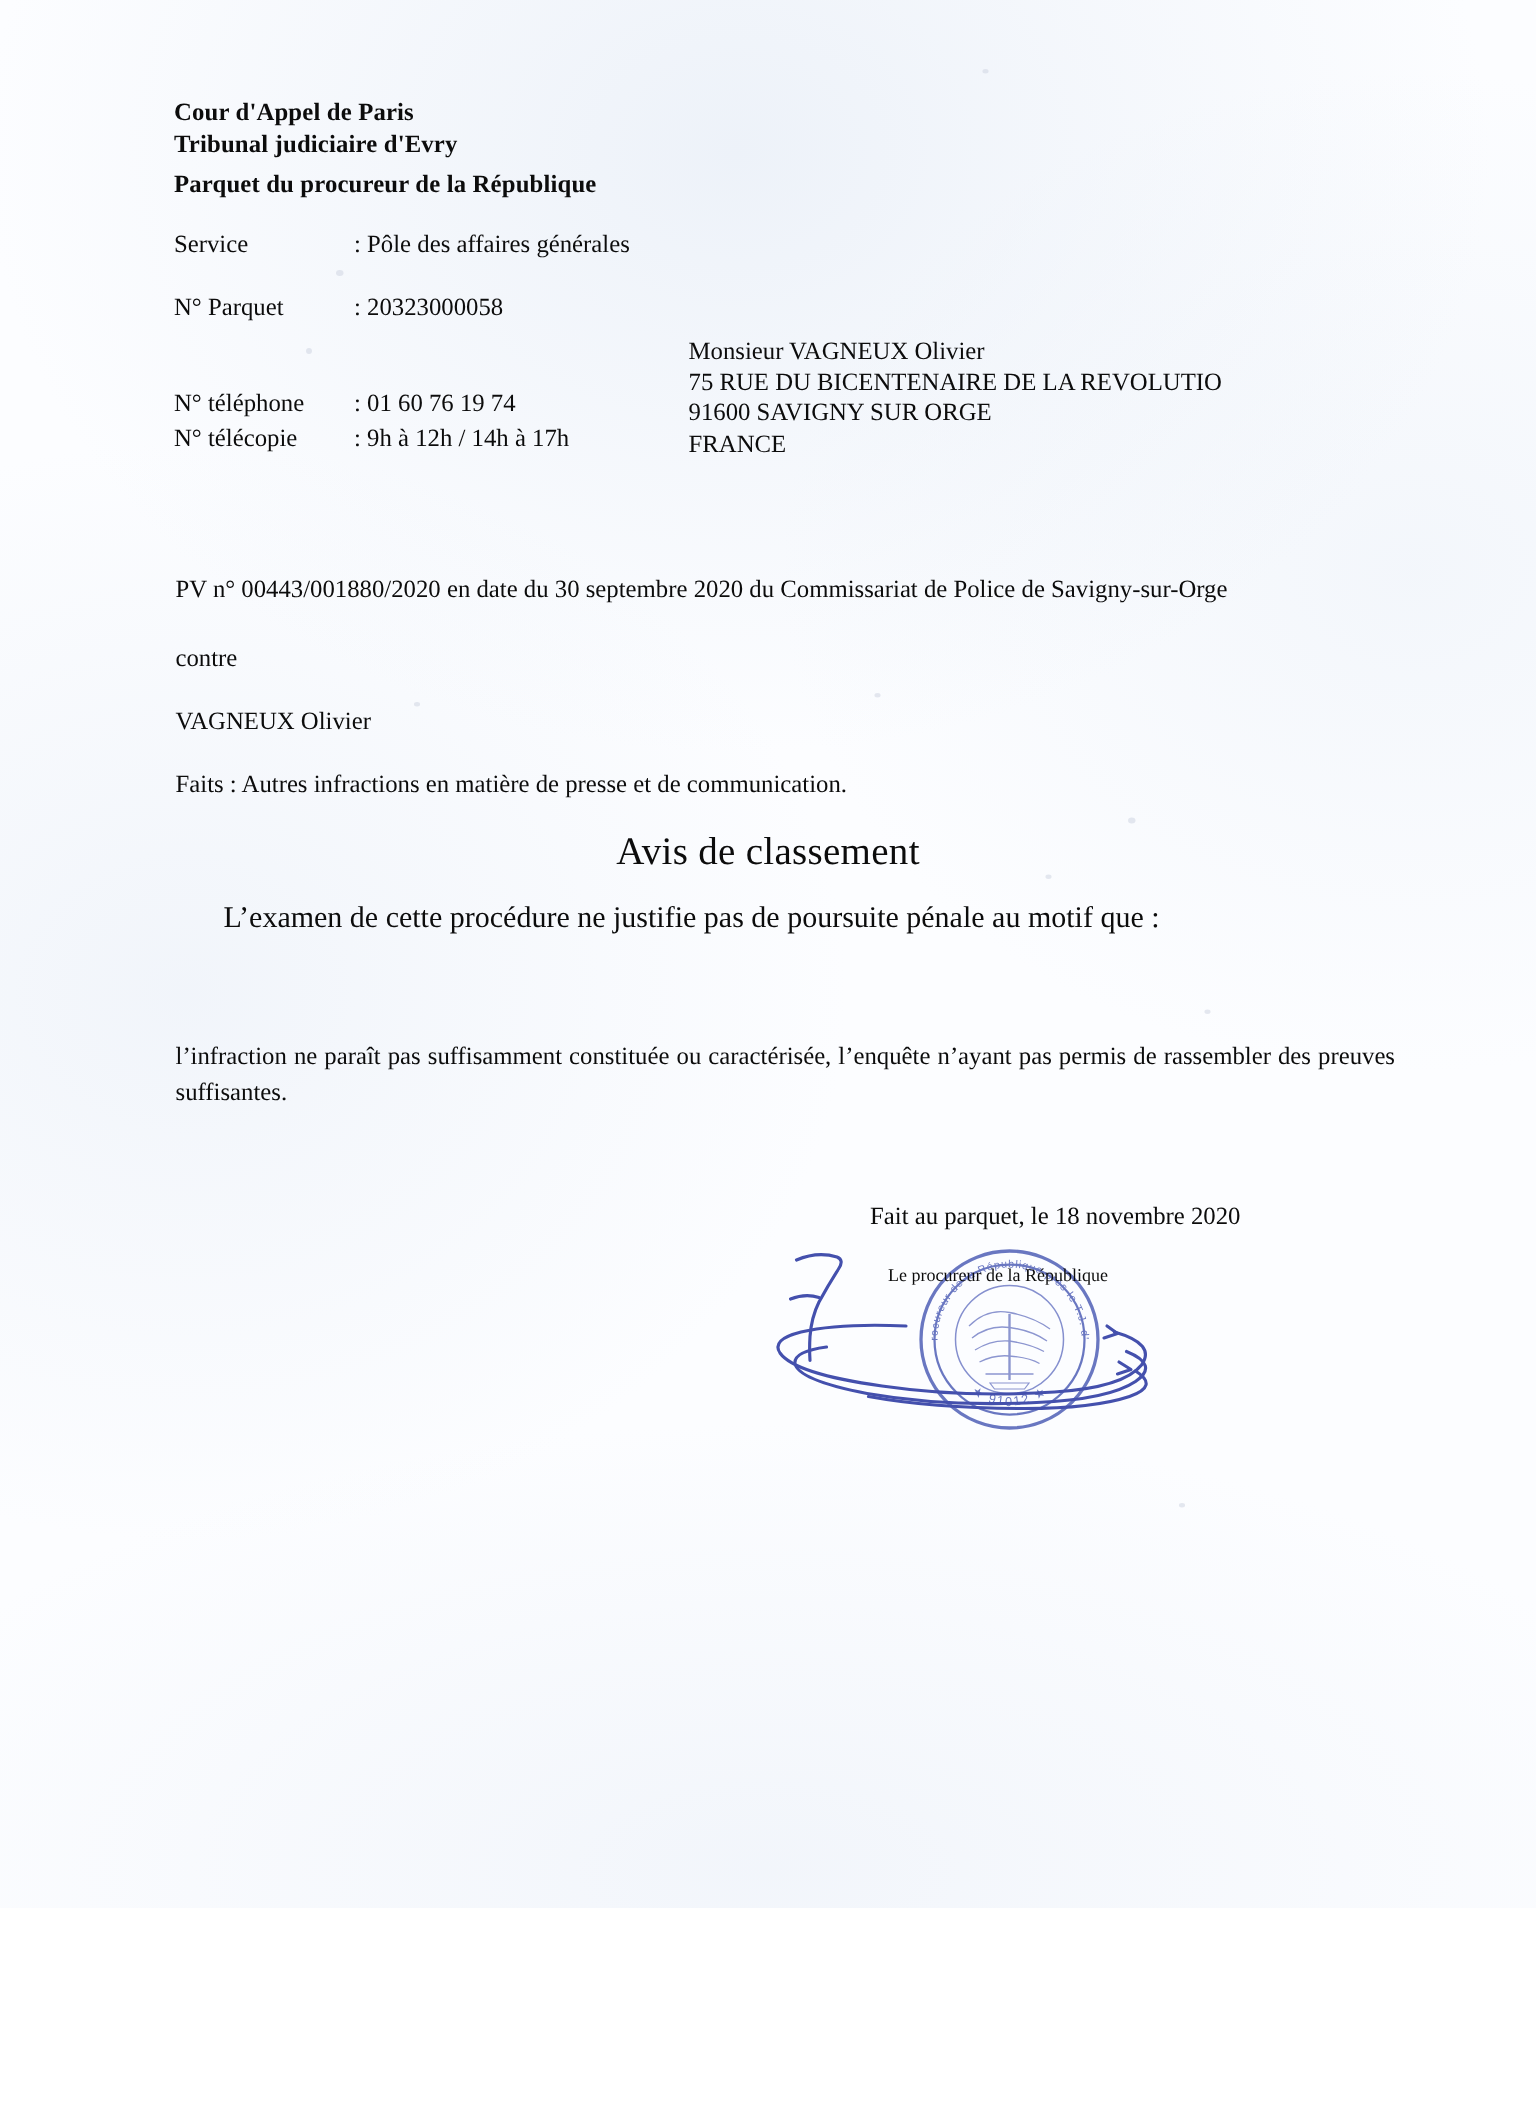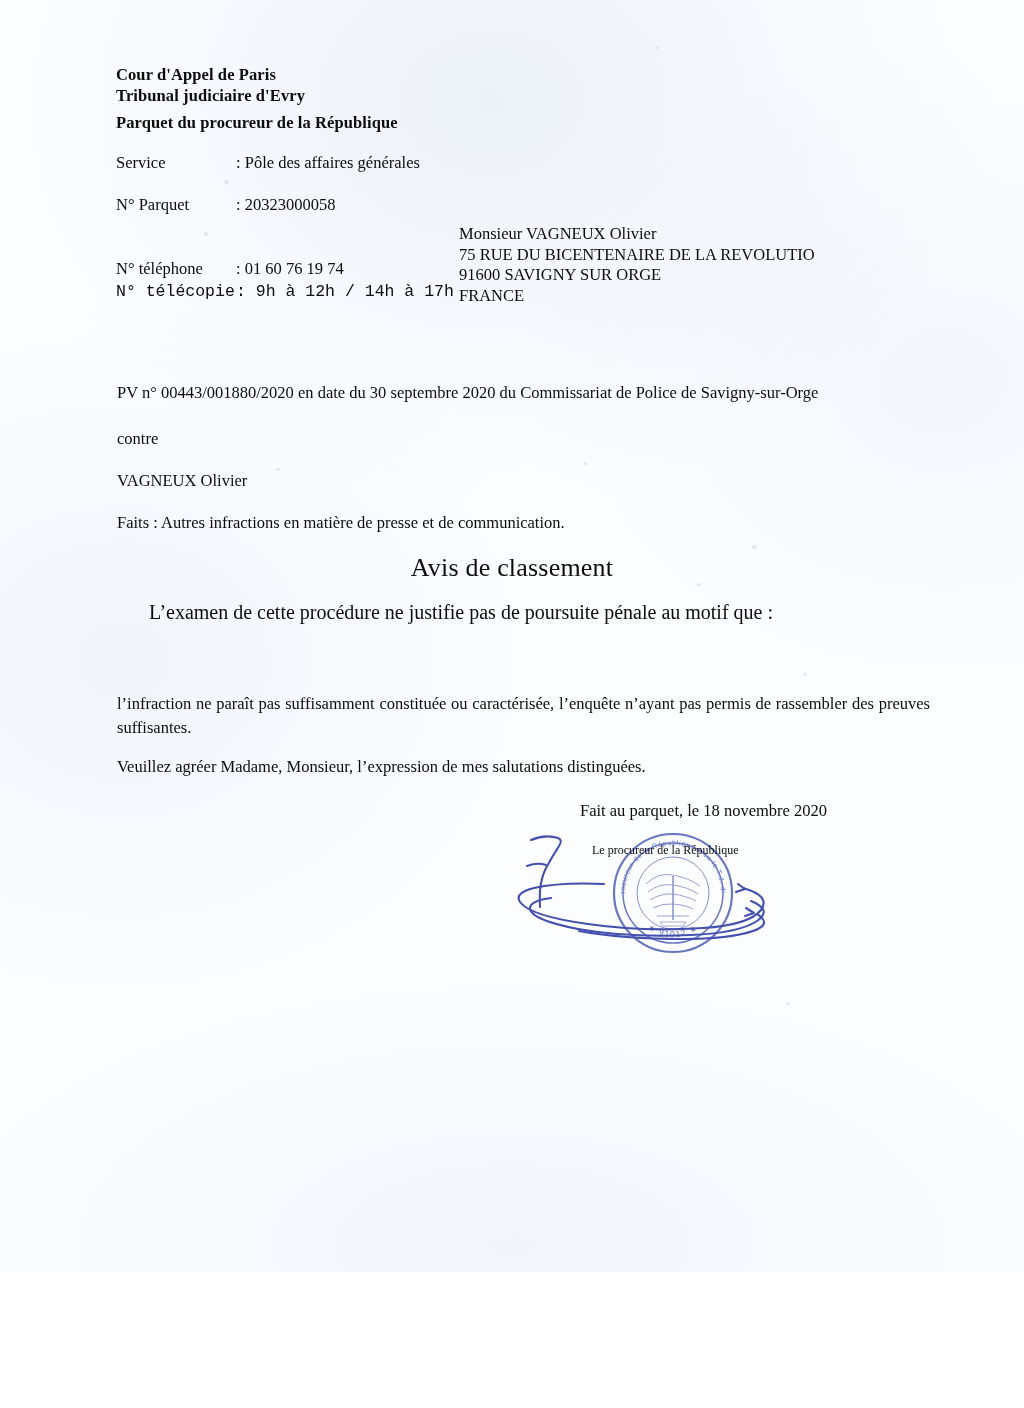--- a/index.html
+++ b/index.html
@@ -79,21 +79,21 @@
   .kv .v {
     display: inline-block;
   }
   .kv .v::before {
     content: ": ";
   }
 
   .row-service   { left: 116px; top: 152px; }
   .row-parquetno { left: 116px; top: 194px; }
   .row-tel       { left: 116px; top: 258px; }
-  .row-fax       { left: 116px; top: 281px; font-family: Liberation Mono, monospace; }
+  .row-fax       { left: 116px; top: 281px; }
 
   .addressee {
     position: absolute;
     left: 459px;
     top: 224px;
     font-size: 16.5px;
     line-height: 20.5px;
     white-space: nowrap;
   }
 
@@ -247,21 +247,20 @@
 
     <div class="pv-line">PV n° 00443/001880/2020 en date du 30 septembre 2020 du Commissariat de Police de Savigny-sur-Orge</div>
     <div class="contre">contre</div>
     <div class="defendant">VAGNEUX Olivier</div>
     <div class="faits">Faits : Autres infractions en matière de presse et de communication.</div>
 
     <div class="doc-title">Avis de classement</div>
 
     <div class="intro">L’examen de cette procédure ne justifie pas de poursuite pénale au motif que :</div>
     <div class="motif">l’infraction ne paraît pas suffisamment constituée ou caractérisée, l’enquête n’ayant pas permis de rassembler des preuves suffisantes.</div>
-    <div class="salutation">Veuillez agréer Madame, Monsieur, l’expression de mes salutations distinguées.</div>
 
     <div class="place-date">Fait au parquet, le 18 novembre 2020</div>
     <div class="signer-label">Le procureur de la République</div>
 
     <svg class="stamp" viewBox="0 0 122 122">
       <defs>
         <path id="ringTop" d="M 13,61 A 48,48 0 0 1 109,61"></path>
         <path id="ringBottom" d="M 17,61 A 44,44 0 0 0 105,61"></path>
       </defs>
       <circle cx="61" cy="61" r="59" fill="none" stroke="#4a5ab4" stroke-width="2.2"></circle>

